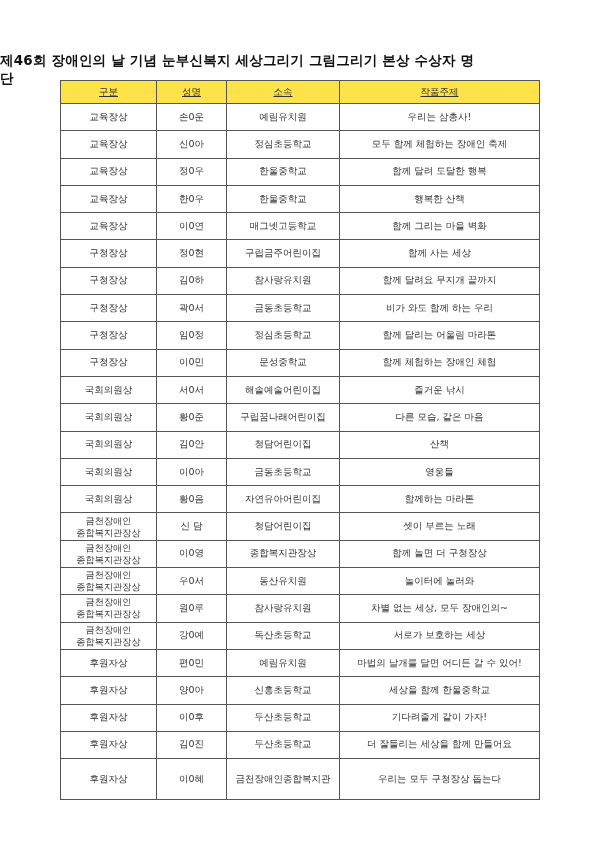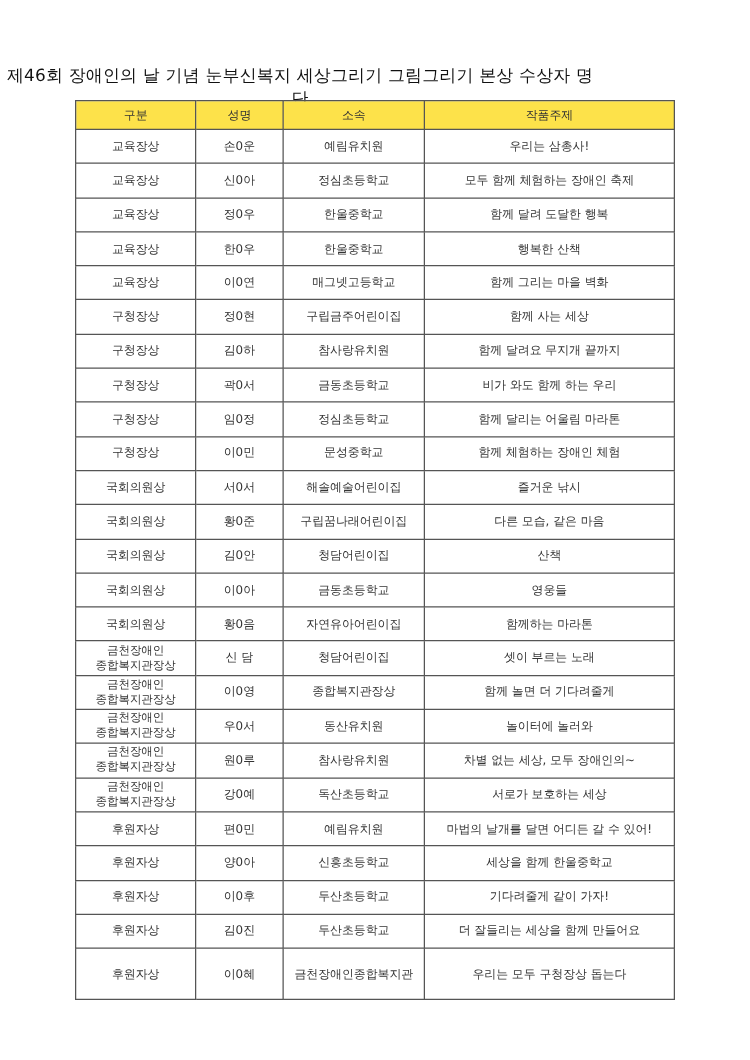--- a/index.html
+++ b/index.html
@@ -1,24 +1,24 @@
 <!DOCTYPE html>
 <html><head>
 <meta charset="utf-8">
 <style>
   html, body { margin: 0; padding: 0; background: #ffffff; }
   body { width: 600px; height: 848px; position: relative; overflow: hidden;
          font-family: "DejaVu Sans", "Liberation Sans", sans-serif; color: #333; }
-  .title { position: absolute; top: 52px; left: 0; width: 480px; text-align: center;
-           font-size: 13.5px; font-weight: normal; color: #111; letter-spacing: 0.2px; }
+  .title { position: absolute; top: 52px; left: 0; width: 480px; text-align: left;
+           font-size: 13.5px; font-weight: bold; color: #111; letter-spacing: 0.2px; }
   table { position: absolute; left: 60px; top: 80px; width: 479px;
           border-collapse: collapse; table-layout: fixed; }
   td, th { border: 1px solid #555; text-align: center; vertical-align: middle;
            font-size: 9.5px; font-weight: normal; padding: 0; color: #333; }
-  th { background: #fde24a; height: 22px; }
+  th { background: #fde24a; height: 22px; text-decoration: underline; }
   td { height: 26.3px; }
   td.two-line { font-size: 9.2px; line-height: 12px; margin-top: 25px; }
   tr.last td { height: 40px; }
   col.c1 { width: 96px; } col.c2 { width: 70px; } col.c3 { width: 113px; } col.c4 { width: 200px; }
 </style>
 </head>
 <body>
 
 <div class="title">제46회 장애인의 날 기념 눈부신복지 세상그리기 그림그리기 본상 수상자 명단</div>
 
@@ -137,21 +137,21 @@
         <td>청담어린이집</td>
         <td>셋이 부르는 노래</td>
       </tr>
       <tr>
         <td class="two-line">
           <div>금천장애인</div>
           <div>종합복지관장상</div>
         </td>
         <td>이0영</td>
         <td>종합복지관장상</td>
-        <td>함께 놀면 더 기다려줄게</td>
+        <td>함께 놀면 더 구청장상</td>
       </tr>
       <tr>
         <td class="two-line">
           <div>금천장애인</div>
           <div>종합복지관장상</div>
         </td>
         <td>우0서</td>
         <td>동산유치원</td>
         <td>놀이터에 놀러와</td>
       </tr>

